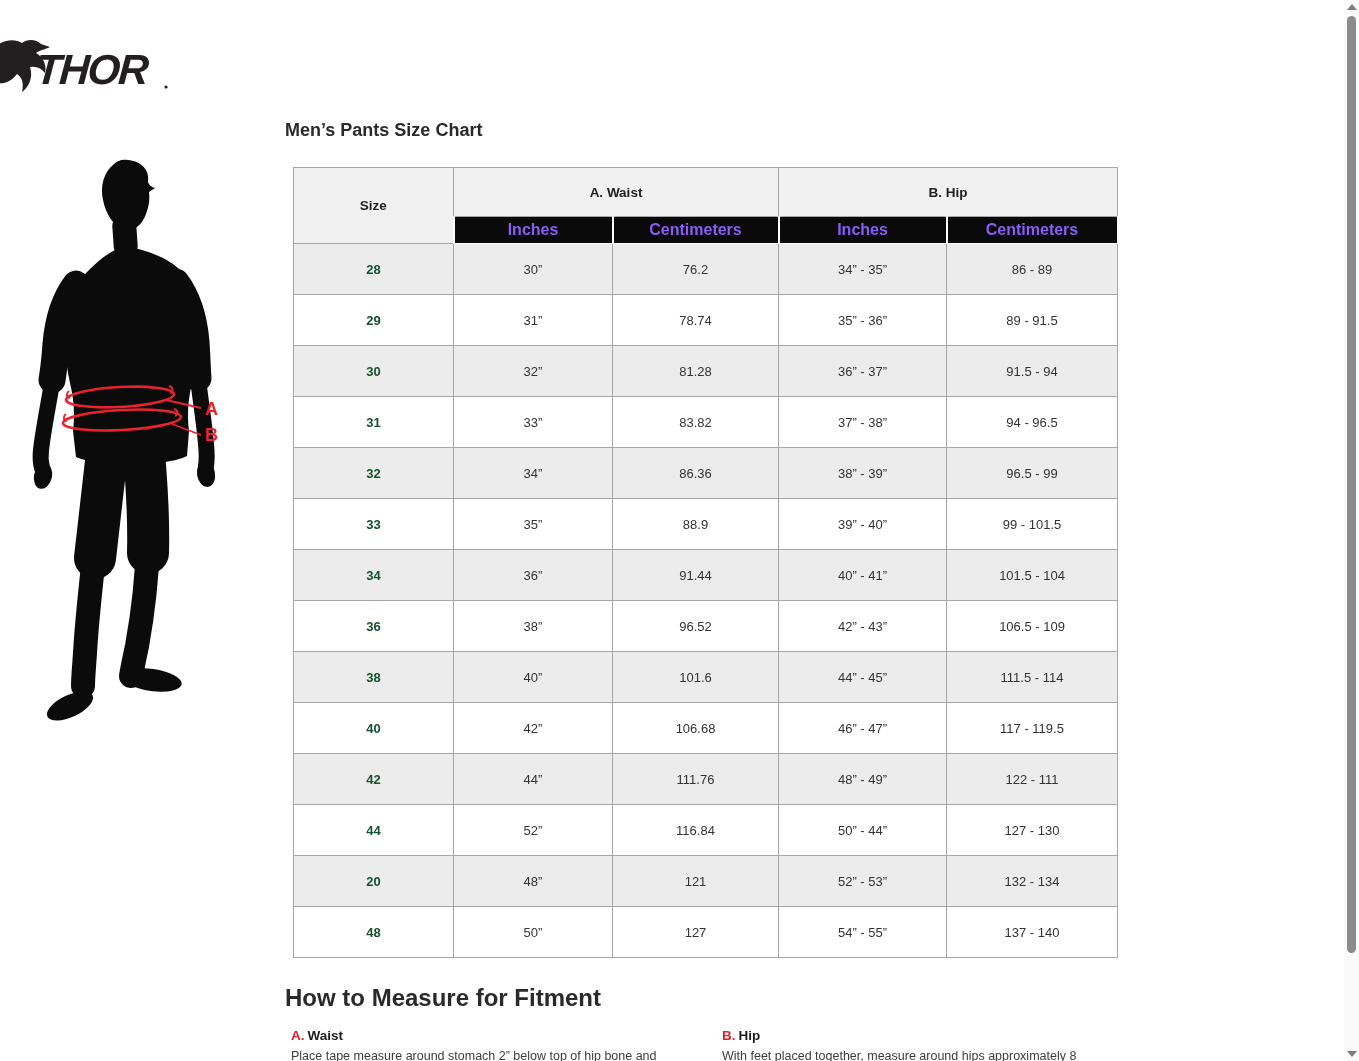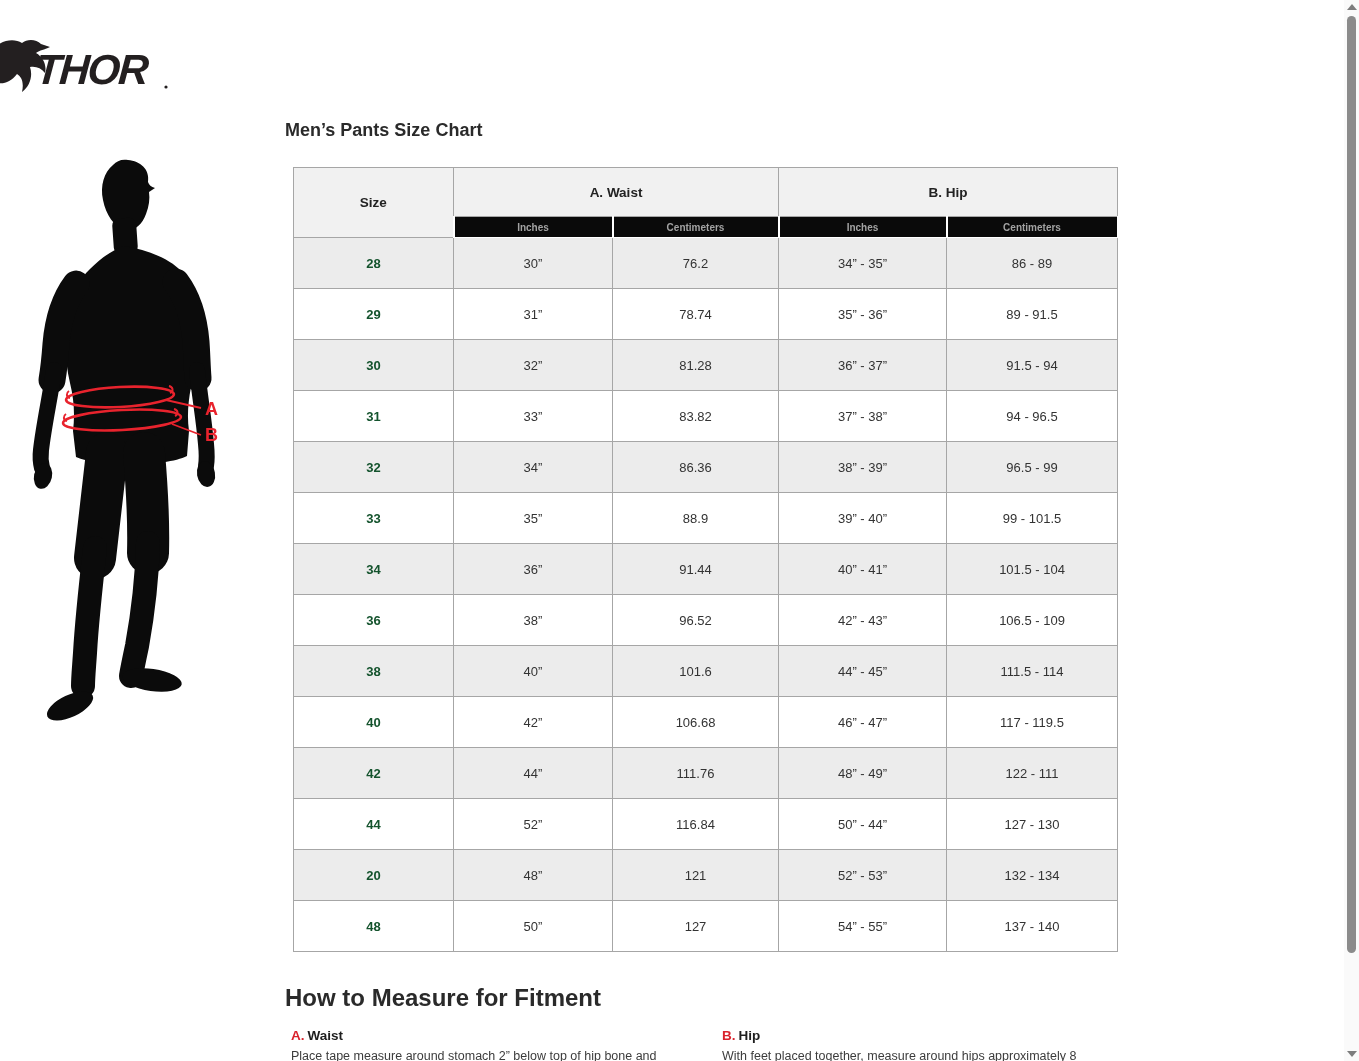--- a/index.html
+++ b/index.html
@@ -17,22 +17,22 @@
                 color:#2a2a2a; letter-spacing:0; }
 
   table.size-table { position:absolute; left:293px; top:167px; width:824px;
                      border-collapse:collapse; table-layout:fixed; }
   table.size-table th, table.size-table td {
       border:1px solid #a6a6a6; text-align:center; vertical-align:middle;
       font-size:13px; color:#333; }
   table.size-table thead th.group { background:#f1f1f1; height:49px; font-size:13.5px;
       font-weight:bold; color:#222; }
   table.size-table thead th.size-head { background:#f1f1f1; font-size:13.5px; color:#222; }
-  table.size-table thead tr.bar th { background:#0a0a0a; color:#a3a3a3; height:21px;
-      font-size:10px; font-weight:bold; border:2px solid #fff; border-top-width:1px;
+  table.size-table thead tr.bar th { background:#0a0a0a; color:#8b5cf6; height:27px;
+      font-size:16px; font-weight:bold; border:2px solid #fff; border-top-width:1px;
       border-bottom:1px solid #fff; }
   table.size-table tbody td { height:51px; background:#fff; }
   table.size-table tbody tr:nth-child(odd) td { background:#ececec; }
   table.size-table tbody td.size-cell { font-weight:bold; color:#14532d; }
 
   
   .howto { position:absolute; left:285px; top:984px; width:828px; }
   .howto h2 { font-size:24px; font-weight:bold; color:#2a2a2a; }
   .howto-cols { display:flex; margin-top:16px; }
   .howto-item { padding-left:6px; }

